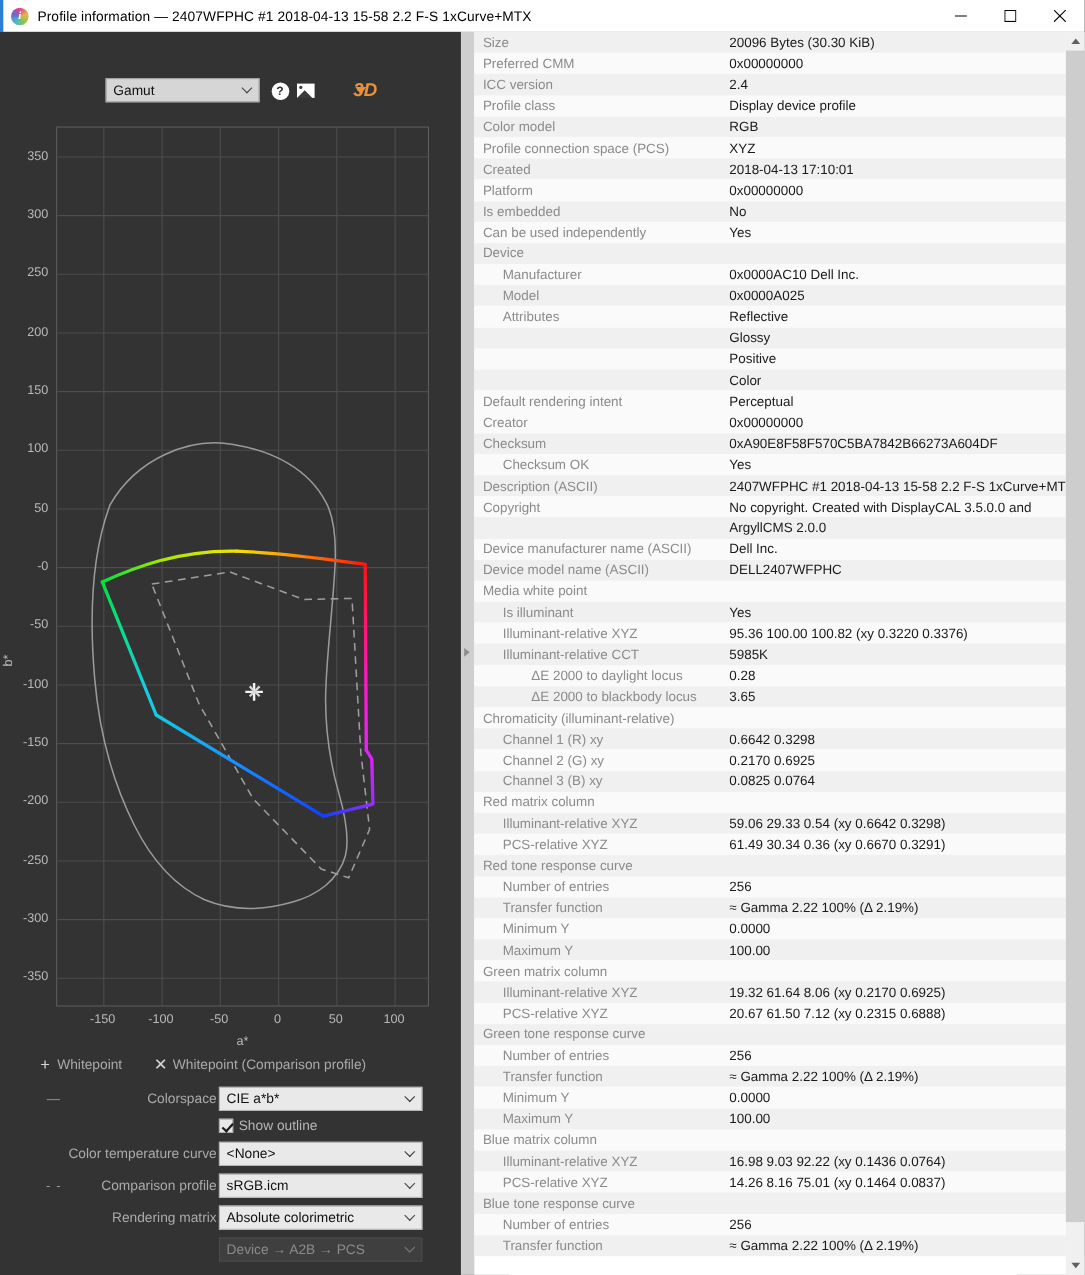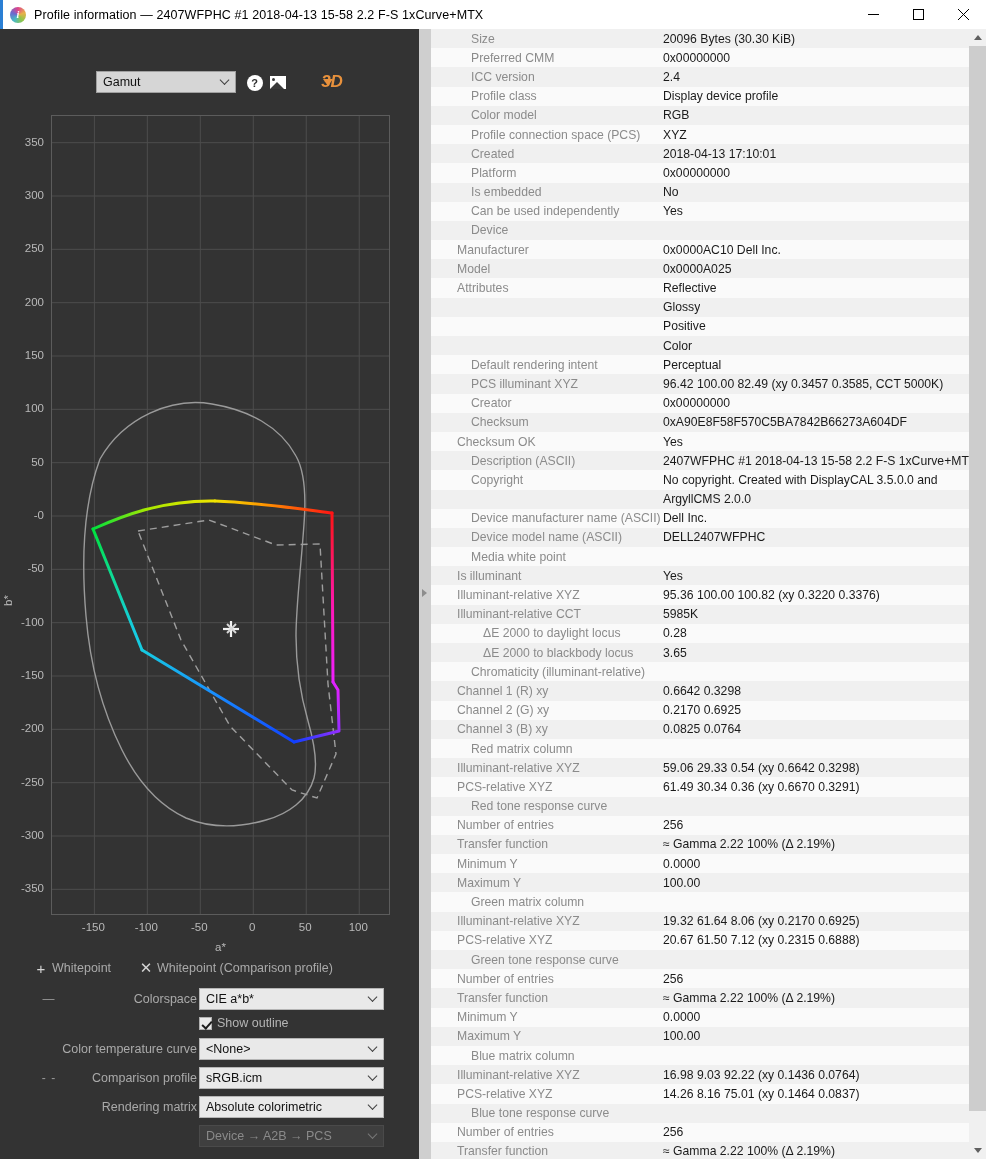--- a/index.html
+++ b/index.html
@@ -209,21 +209,21 @@
     height: 19.2px; display: flex; align-items: center;
     font-size: 12.2px; width: 538px;
   }
   .row.odd  { background: #f0f0f0; }
   .row.even { background: #fafafa; }
   .cell-key {
     width: 232px; flex: 0 0 232px; color: #8b8b8b;
     white-space: nowrap; overflow: hidden;
   }
   .cell-val { color: #1a1a1a; white-space: nowrap; overflow: hidden; }
-  .ind0 { padding-left: 40px; }
+  .ind0 { padding-left: 8px; }
   .ind1 { padding-left: 26px; }
   .ind2 { padding-left: 52px; }
 
   
   .scrollbar {
     position: absolute; right: 0; top: 0; width: 17px; height: 1130px;
     background: #f0f0f0;
   }
   .sb-btn {
     position: absolute; left: 0; width: 17px; height: 17px;
@@ -549,24 +549,20 @@
           <div class="cell-val">Positive</div>
         </div>
         <div class="row odd">
           <div class="cell-key ind1"></div>
           <div class="cell-val">Color</div>
         </div>
         <div class="row even">
           <div class="cell-key ind0">Default rendering intent</div>
           <div class="cell-val">Perceptual</div>
         </div>
-        <div class="row odd">
-          <div class="cell-key ind0">PCS illuminant XYZ</div>
-          <div class="cell-val">96.42 100.00  82.49 (xy 0.3457 0.3585, CCT 5000K)</div>
-        </div>
         <div class="row even">
           <div class="cell-key ind0">Creator</div>
           <div class="cell-val">0x00000000</div>
         </div>
         <div class="row odd">
           <div class="cell-key ind0">Checksum</div>
           <div class="cell-val">0xA90E8F58F570C5BA7842B66273A604DF</div>
         </div>
         <div class="row even">
           <div class="cell-key ind1">Checksum OK</div>

